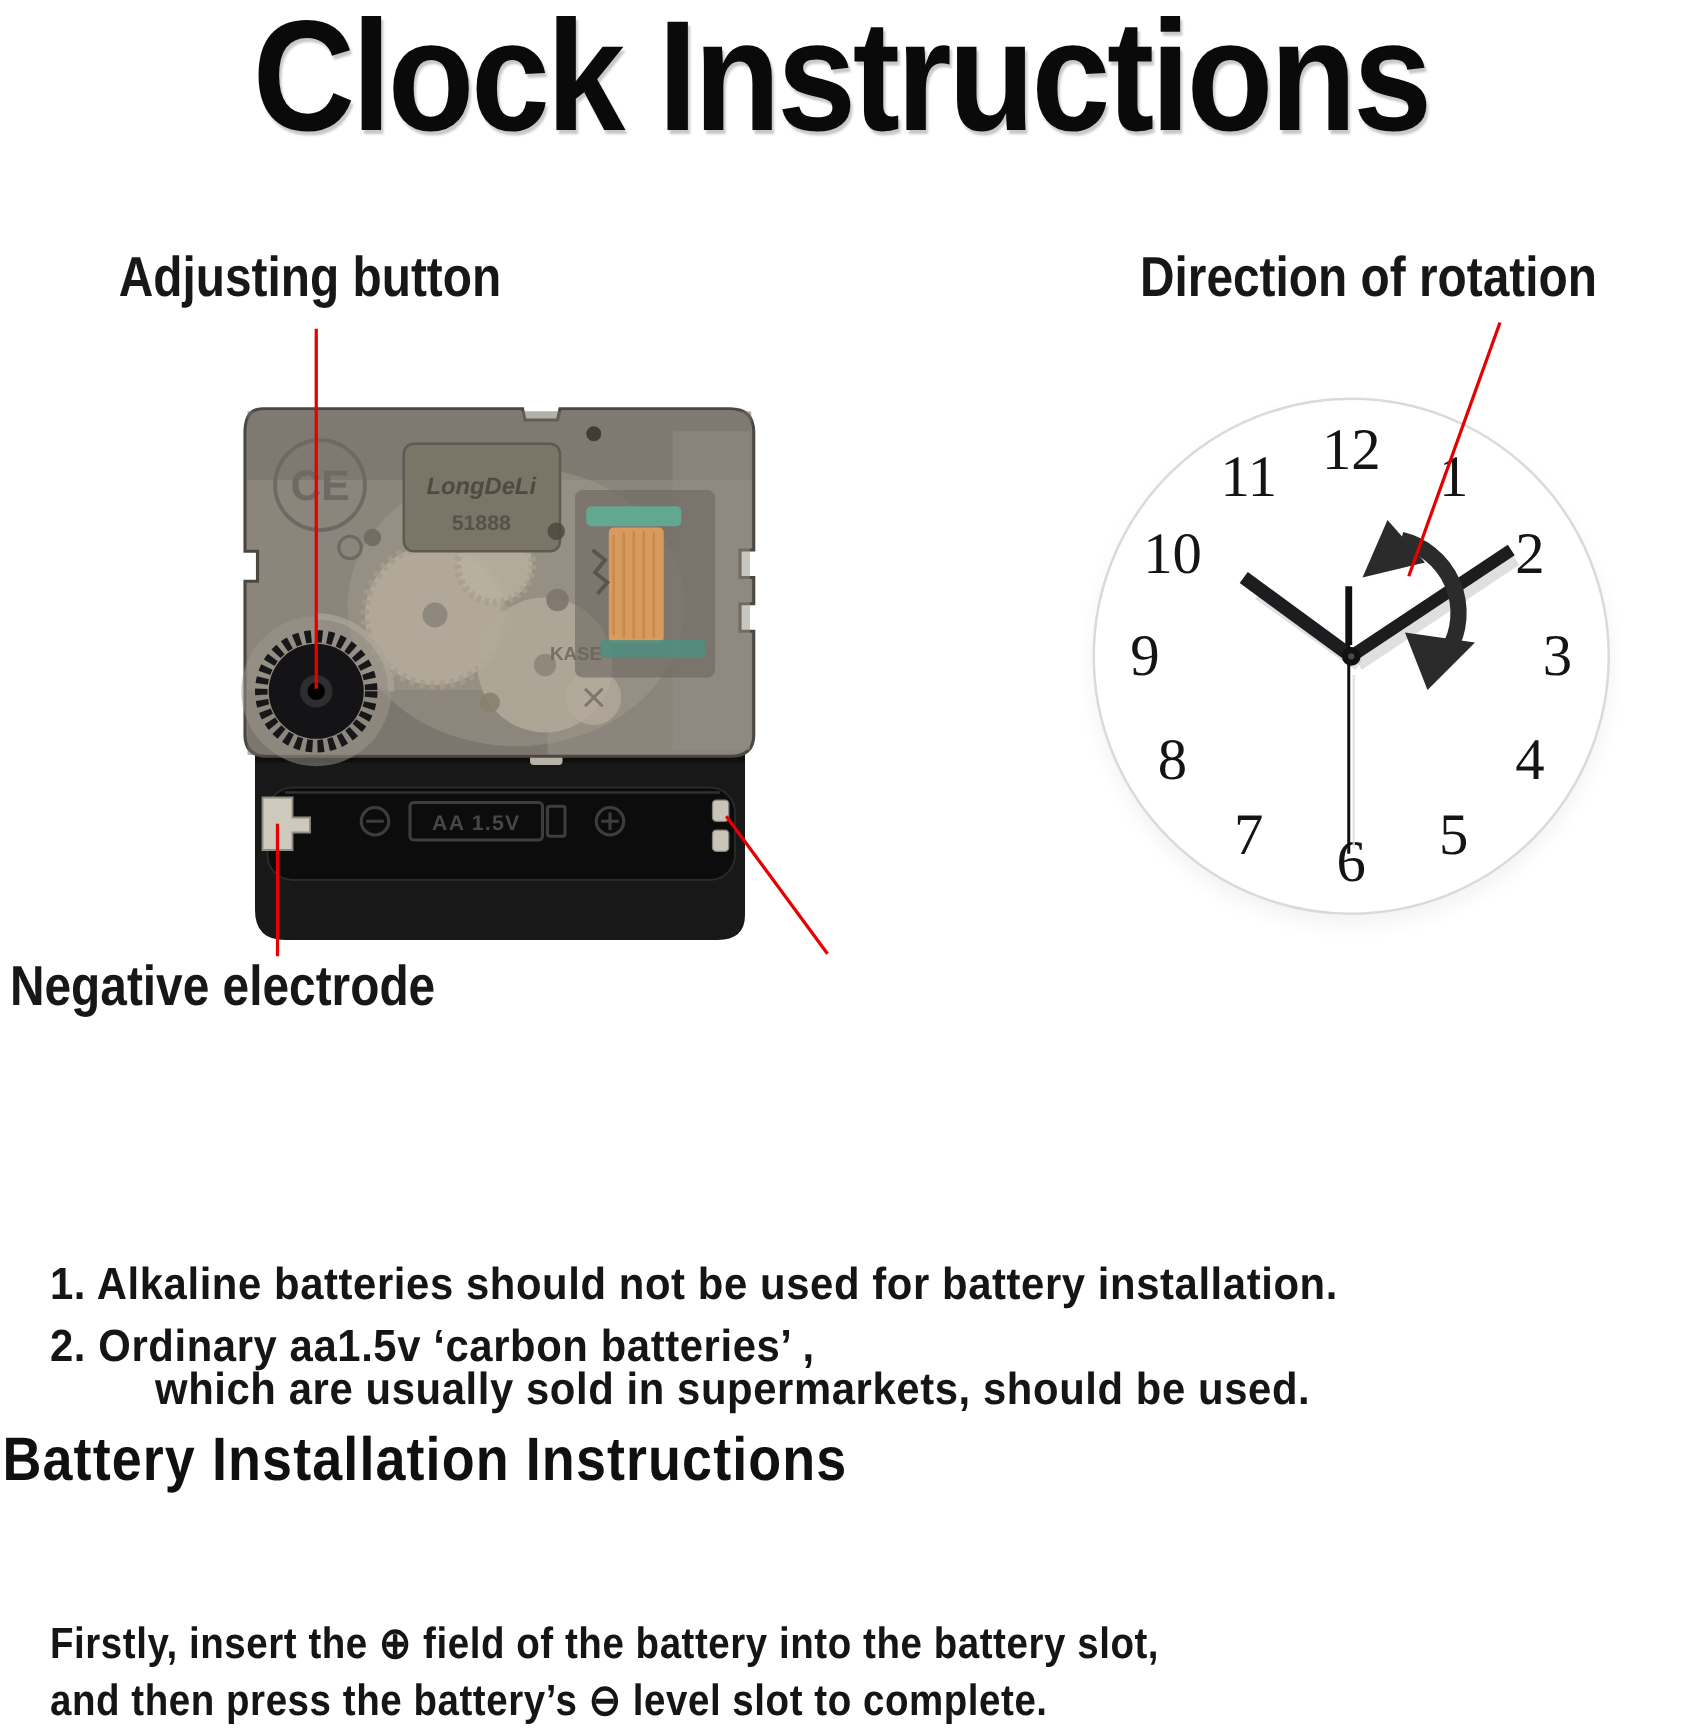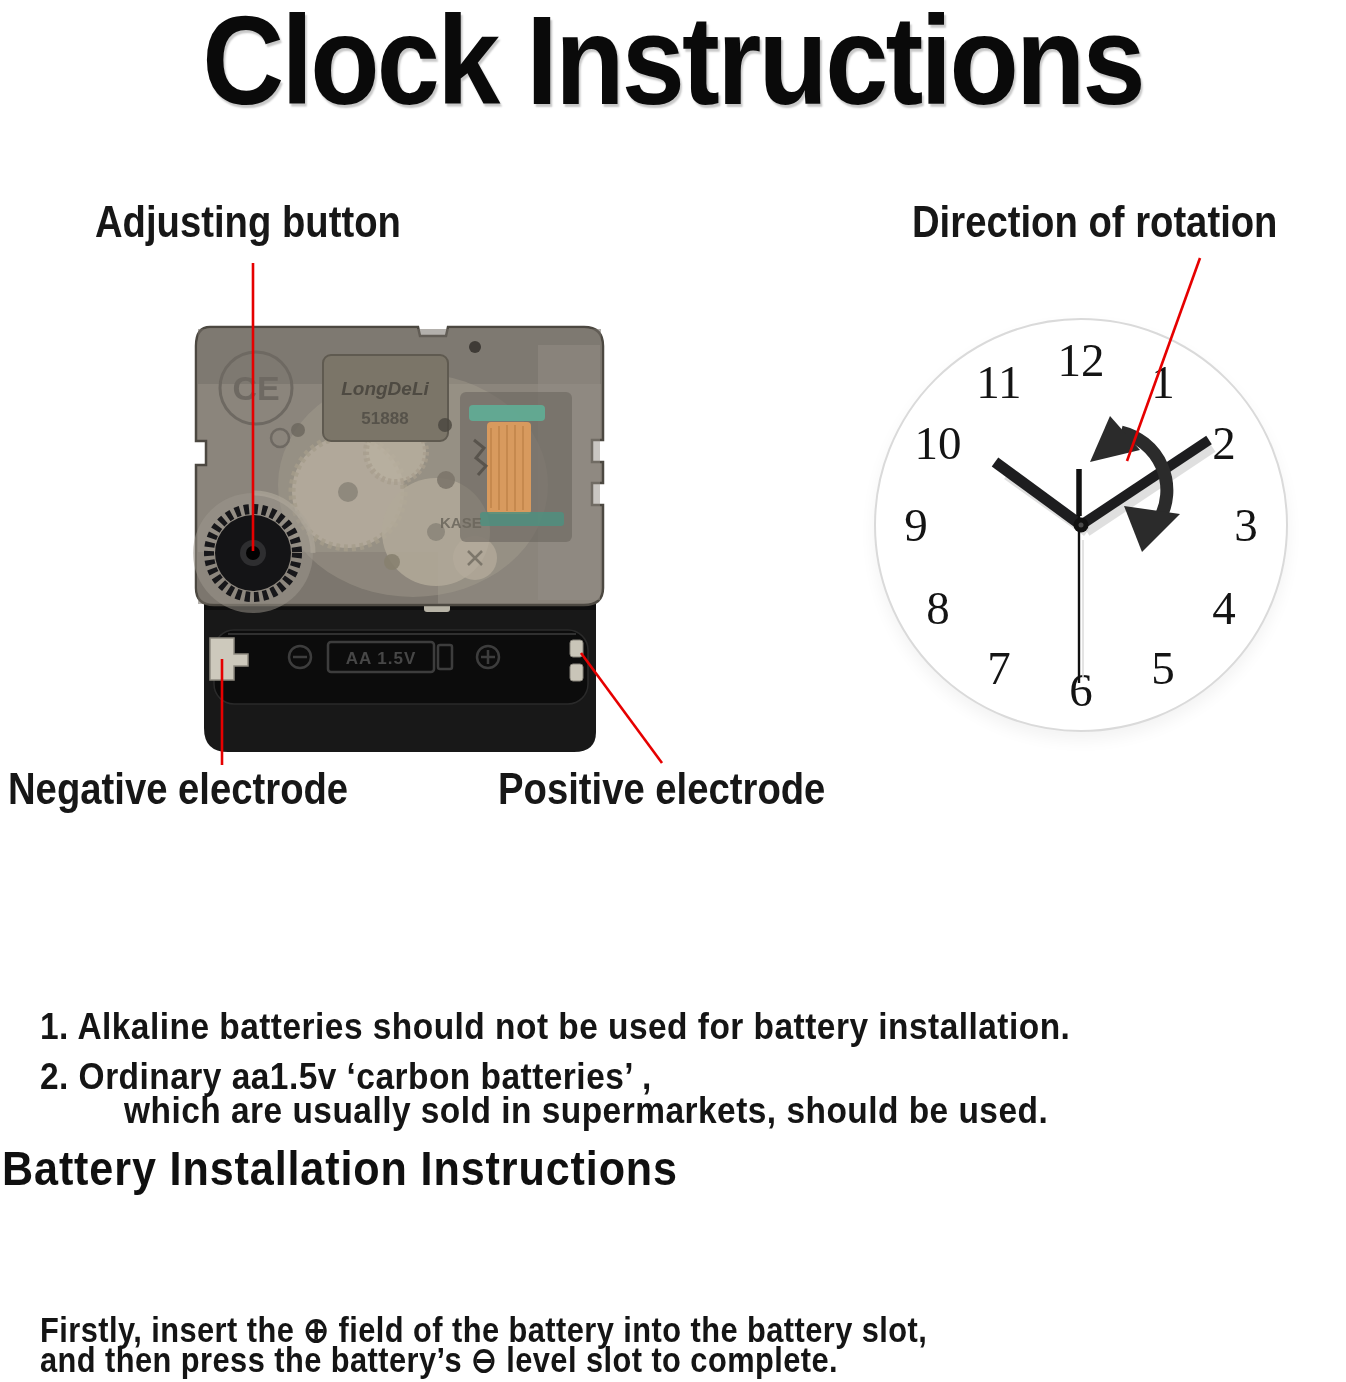--- a/index.html
+++ b/index.html
@@ -40,21 +40,20 @@
 </head>
 <body>
 
 <div id="canvas">
 
   <div class="abs title"><span>Clock Instructions</span></div>
 
   <div class="abs callout" style="left:95px;top:196px;"><span>Adjusting button</span></div>
   <div class="abs callout" style="left:912px;top:196px;"><span>Direction of rotation</span></div>
   <div class="abs callout" style="left:8px;top:763px;"><span>Negative electrode</span></div>
-  <div class="abs callout" style="left:498px;top:763px;"><span>Positive electrode</span></div>
 
   <svg class="abs" style="left:188px;top:300px;" width="424" height="458" viewBox="0 0 424 458">
 
     <g>
       <path d="M 16 300 H 408 V 432 Q 408 452 386 452 H 40 Q 16 452 16 428 Z" fill="#181818"></path>
       <path d="M 16 300 H 408 V 310 H 16 Z" fill="#0e0e0e"></path>
       <rect x="236" y="296" width="26" height="16" rx="3" fill="#b7b3a6"></rect>
 
       <rect x="26" y="330" width="374" height="74" rx="20" fill="#0c0c0c" stroke="#2a2a2a" stroke-width="1.5"></rect>
       <path d="M 40 334 H 388" stroke="#303030" stroke-width="2" fill="none"></path>
@@ -171,21 +170,21 @@
       <circle cx="205" cy="205" r="7.5" fill="#111"></circle>
       <circle cx="205" cy="205" r="2.5" fill="#4a4a4a"></circle>
     </svg>
   </div>
 
   <div class="abs body-line" style="left:40px;top:1006px;text-align:center;"><span>1. Alkaline batteries should not be used for battery installation.</span></div>
   <div class="abs body-line" style="left:40px;top:1056px;"><span>2. Ordinary aa1.5v ‘carbon batteries’ ,</span></div>
   <div class="abs body-line" style="left:80px;top:1090px;margin-left:44px;"><span>which are usually sold in supermarkets, should be used.</span></div>
 
   <div class="abs section-heading" style="left:2px;top:1140px;"><span>Battery Installation Instructions</span></div>
-  <div class="abs install-line" style="left:40px;top:1294px;margin-top:16px;"><span>Firstly, insert the ⊕ field of the battery into the battery slot,</span></div>
+  <div class="abs install-line" style="left:40px;top:1294px;"><span>Firstly, insert the ⊕ field of the battery into the battery slot,</span></div>
   <div class="abs install-line" style="left:40px;top:1340px;"><span>and then press the battery’s ⊖ level slot to complete.</span></div>
 
   <svg id="red-overlay" class="abs" width="1346" height="1382" viewBox="0 0 1346 1382">
     <line x1="253" y1="263" x2="253" y2="551" stroke="#e60000" stroke-width="2.6"></line>
     <line x1="222" y1="659" x2="222" y2="765" stroke="#e60000" stroke-width="2.6"></line>
     <line x1="581" y1="653" x2="662" y2="763" stroke="#e60000" stroke-width="2.6"></line>
     <line x1="1200" y1="258" x2="1127" y2="461" stroke="#e60000" stroke-width="2.6"></line>
   </svg>
 
 </div>

